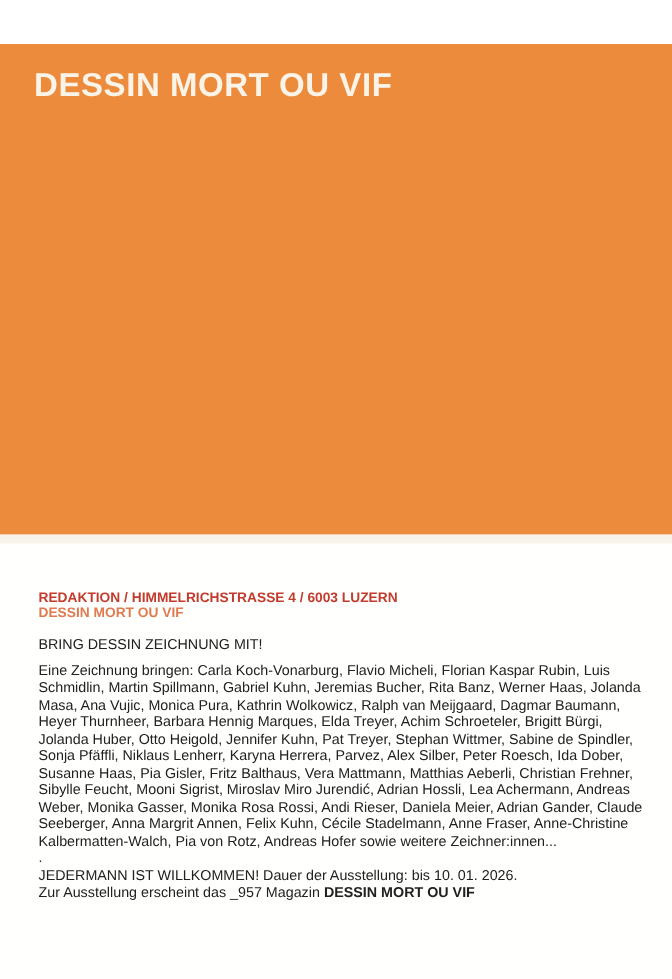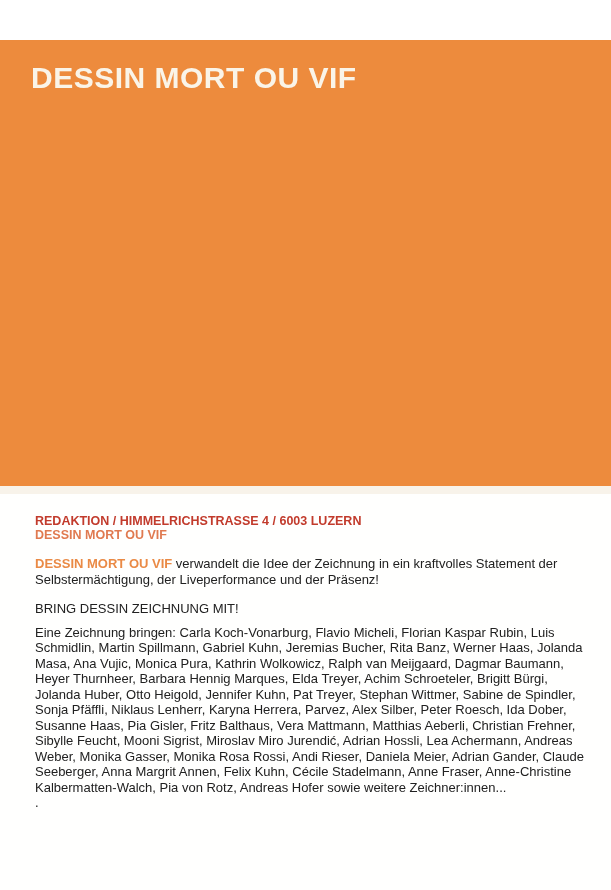--- a/index.html
+++ b/index.html
@@ -40,21 +40,21 @@
     white-space: nowrap;
   }
   .cream-band {
     position: absolute;
     left: 0; top: 446px;
     width: 611px; height: 8px;
     background: var(--cream-band);
   }
   .content {
     position: absolute;
-    left: 35px; top: 474px;
+    left: 35px; top: 496px;
     width: 551px;
     color: var(--body-text);
     font-size: 13px;
     line-height: 15.5px;
   }
   .masthead { margin-bottom: 14px; }
   .masthead-address {
     color: var(--address-red);
     font-weight: bold;
     font-size: 12.5px;
@@ -95,28 +95,29 @@
   <div class="cream-band"></div>
 
   <div class="content">
 
     <div class="masthead">
       <div class="masthead-address">REDAKTION / HIMMELRICHSTRASSE 4 / 6003 LUZERN</div>
       <div class="masthead-brand">DESSIN MORT OU VIF</div>
     </div>
 
 
-    <p class="intro"><span class="intro-lead">DESSIN MORT OU VIF</span><span> verwandelt die Idee der Zeichnung in ein kraftvolles Statement der Selbstermächtigung, der Liveperformance und der Präsenz!</span></p>
 
     <p class="bring">BRING DESSIN ZEICHNUNG MIT!</p>
 
     <p class="participants">Eine Zeichnung bringen: Carla Koch-Vonarburg, Flavio Micheli, Florian Kaspar Rubin, Luis Schmidlin, Martin Spillmann, Gabriel Kuhn, Jeremias Bucher, Rita Banz, Werner Haas, Jolanda Masa, Ana Vujic, Monica Pura, Kathrin Wolkowicz, Ralph van Meijgaard, Dagmar Baumann, Heyer Thurnheer, Barbara Hennig Marques, Elda Treyer, Achim Schroeteler, Brigitt Bürgi, Jolanda Huber, Otto Heigold, Jennifer Kuhn, Pat Treyer, Stephan Wittmer, Sabine de Spindler, Sonja Pfäffli, Niklaus Lenherr, Karyna Herrera, Parvez, Alex Silber, Peter Roesch, Ida Dober, Susanne Haas, Pia Gisler, Fritz Balthaus, Vera Mattmann, Matthias Aeberli, Christian Frehner, Sibylle Feucht, Mooni Sigrist, Miroslav Miro Jurendić, Adrian Hossli, Lea Achermann, Andreas Weber, Monika Gasser, Monika Rosa Rossi, Andi Rieser, Daniela Meier, Adrian Gander, Claude Seeberger, Anna Margrit Annen, Felix Kuhn, Cécile Stadelmann, Anne Fraser, Anne-Christine Kalbermatten-Walch, Pia von Rotz, Andreas Hofer sowie weitere Zeichner:innen...</p>
 
     <p class="dot-line">.</p>
 
+    <p class="welcome">JEDERMANN IST WILLKOMMEN! Dauer der Ausstellung: bis 10. 01. 2026.</p>
 
+    <p class="magazine"><span>Zur Ausstellung erscheint das _957 Magazin </span><span class="magazine-title">DESSIN MORT OU VIF</span></p>
 
 
   </div>
 
   <div class="footer-strip"></div>
 
 </div>
 
 </body></html>

